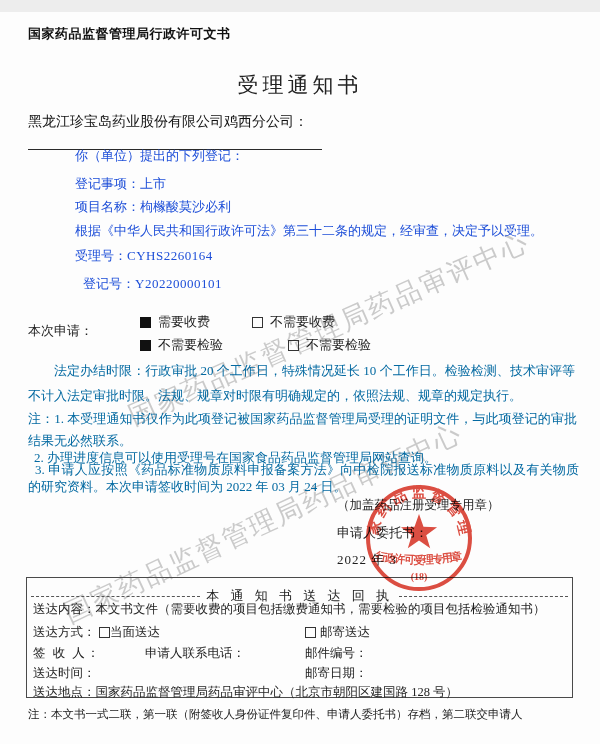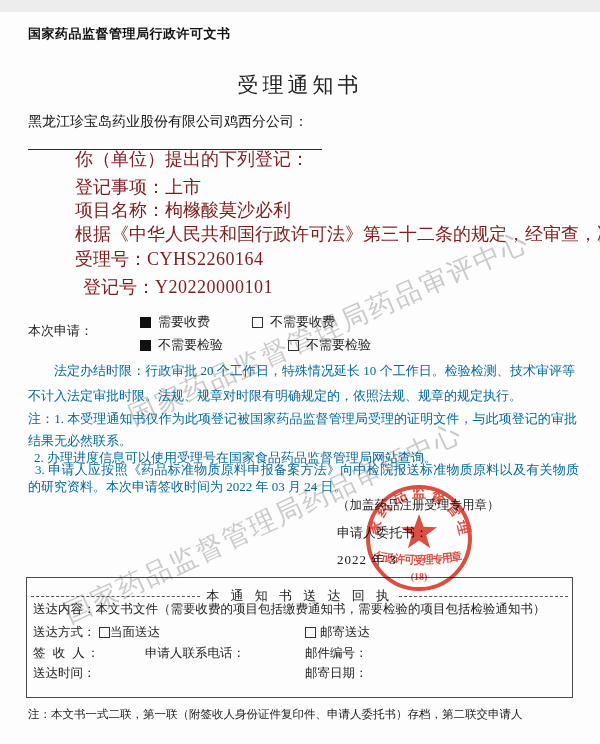--- a/index.html
+++ b/index.html
@@ -7,21 +7,21 @@
     position:relative;width:600px;height:744px;background:#fdfdfd;
     font-family:"Liberation Serif","DejaVu Serif",serif;
     color:#1e1e1e;overflow:hidden;
   }
   .top-band{position:absolute;left:0;top:0;width:600px;height:12px;background:#ededed;}
   .abs{position:absolute;}
   .doc-header{left:28px;top:25px;font-size:13px;font-weight:bold;letter-spacing:.5px;color:#111;}
   .doc-title{left:0;top:71px;width:600px;text-align:center;font-size:21px;letter-spacing:4px;color:#222;}
   .addressee{left:28px;top:113px;font-size:14px;color:#111;}
   .addressee .u{display:inline-block;border-bottom:1.4px solid #2a2a2a;padding-right:14px;padding-bottom:18px;}
-  .line{font-size:18px;color:#7f1d1d;white-space:nowrap;}
+  .line{font-size:13px;color:#1d4ed8;white-space:nowrap;}
   .intro{left:75px;top:147px;}
   .regitem{left:75px;top:175px;}
   .project{left:75px;top:198px;}
   .basis{left:75px;top:222px;}
   .acceptno{left:75px;top:247px;}
   .regno{left:75px;top:275px;margin-left:8px;}
   .num{letter-spacing:.5px;}
   .apply-label{left:28px;top:314px;font-size:13px;margin-top:8px;}
   .opt{position:absolute;font-size:13px;display:flex;align-items:center;gap:7px;white-space:nowrap;}
   .cb{width:11px;height:11px;display:inline-block;box-sizing:border-box;}
@@ -172,16 +172,19 @@
     </div>
     <div class="r-row r-signee">
       <span class="l1">签 收 人：</span>
       <span class="l2">申请人联系电话：</span>
       <span class="l3">邮件编号：</span>
     </div>
     <div class="r-row r-time">
       <span class="l1">送达时间：</span>
       <span class="l2">邮寄日期：</span>
     </div>
+    <div class="r-row r-addr">
+      <span>送达地点：</span><span>国家药品监督管理局药品审评中心（北京市朝阳区建国路 128 号）</span>
+    </div>
   </div>
 
   <div class="abs footnote">注：本文书一式二联，第一联（附签收人身份证件复印件、申请人委托书）存档，第二联交申请人</div>
 </div>
 
 </body></html>

